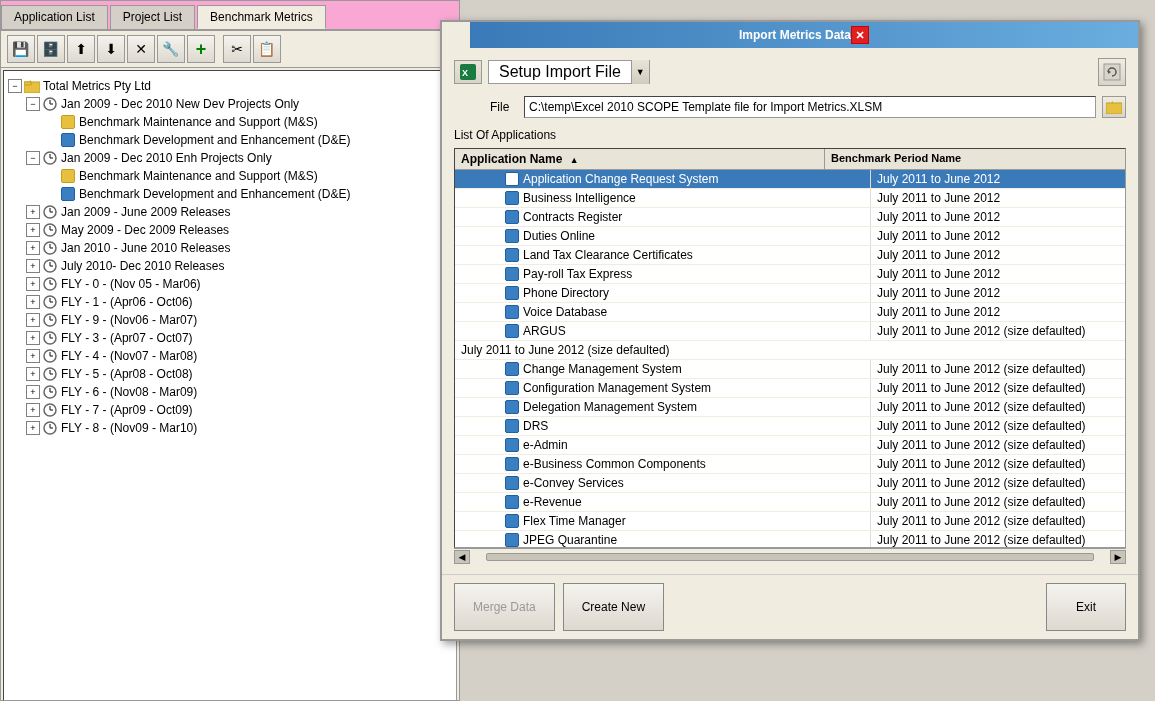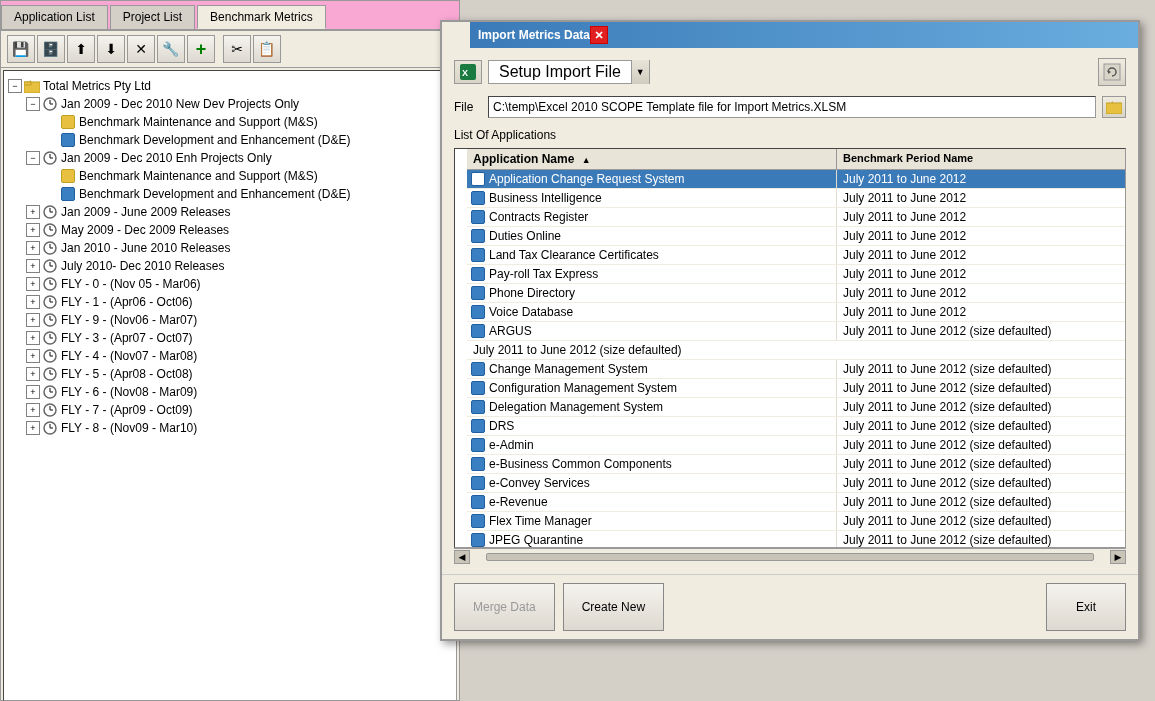--- a/index.html
+++ b/index.html
@@ -135,21 +135,21 @@
       top: 20px;
       left: 440px;
       width: 700px;
       background: #f0ece0;
       border: 2px solid #999;
       box-shadow: 3px 3px 8px rgba(0,0,0,0.4);
     }
     .dialog-titlebar {
       display: flex;
       align-items: center;
-      justify-content: flex-start;
+      justify-content: center;
       background: linear-gradient(to right, #3a7ab8, #6aadde);
       padding: 4px 8px;
       color: white;
       font-weight: bold;
       font-size: 12px;
       margin-left: 28px;
     }
     .dialog-close-btn {
       width: 18px;
       height: 18px;
@@ -220,20 +220,21 @@
       align-items: center;
       justify-content: center;
       cursor: pointer;
       font-size: 14px;
     }
     .file-row {
       display: flex;
       align-items: center;
       margin-bottom: 10px;
       gap: 6px;
+      margin-left: 36px;
     }
     .file-label {
       font-size: 12px;
       min-width: 28px;
     }
     .file-input {
       flex: 1;
       height: 22px;
       border: 1px inset #999;
       background: white;
@@ -258,21 +259,20 @@
     }
 
     
     .app-table-container {
       border: 1px inset #999;
       background: white;
       height: 400px;
       overflow: hidden;
       display: flex;
       flex-direction: column;
-      padding-left: 12px;
     }
     .app-table-header {
       display: flex;
       background: #e8e4d8;
       border-bottom: 1px solid #999;
       flex-shrink: 0;
     }
     .col-app-name {
       width: 370px;
       padding: 3px 6px;
@@ -303,20 +303,21 @@
     .app-table-row.selected { background: #3a7ab8; color: white; }
     .app-table-row.selected .row-app-icon { background: white; }
     .row-app-name {
       width: 370px;
       padding: 2px 4px;
       border-right: 1px solid #e0dcd0;
       font-size: 12px;
       display: flex;
       align-items: center;
       gap: 4px;
+      margin-left: 46px;
     }
     .row-benchmark {
       flex: 1;
       padding: 2px 6px;
       font-size: 12px;
     }
     .row-app-icon {
       width: 14px;
       height: 14px;
       background: #3a7fc1;

